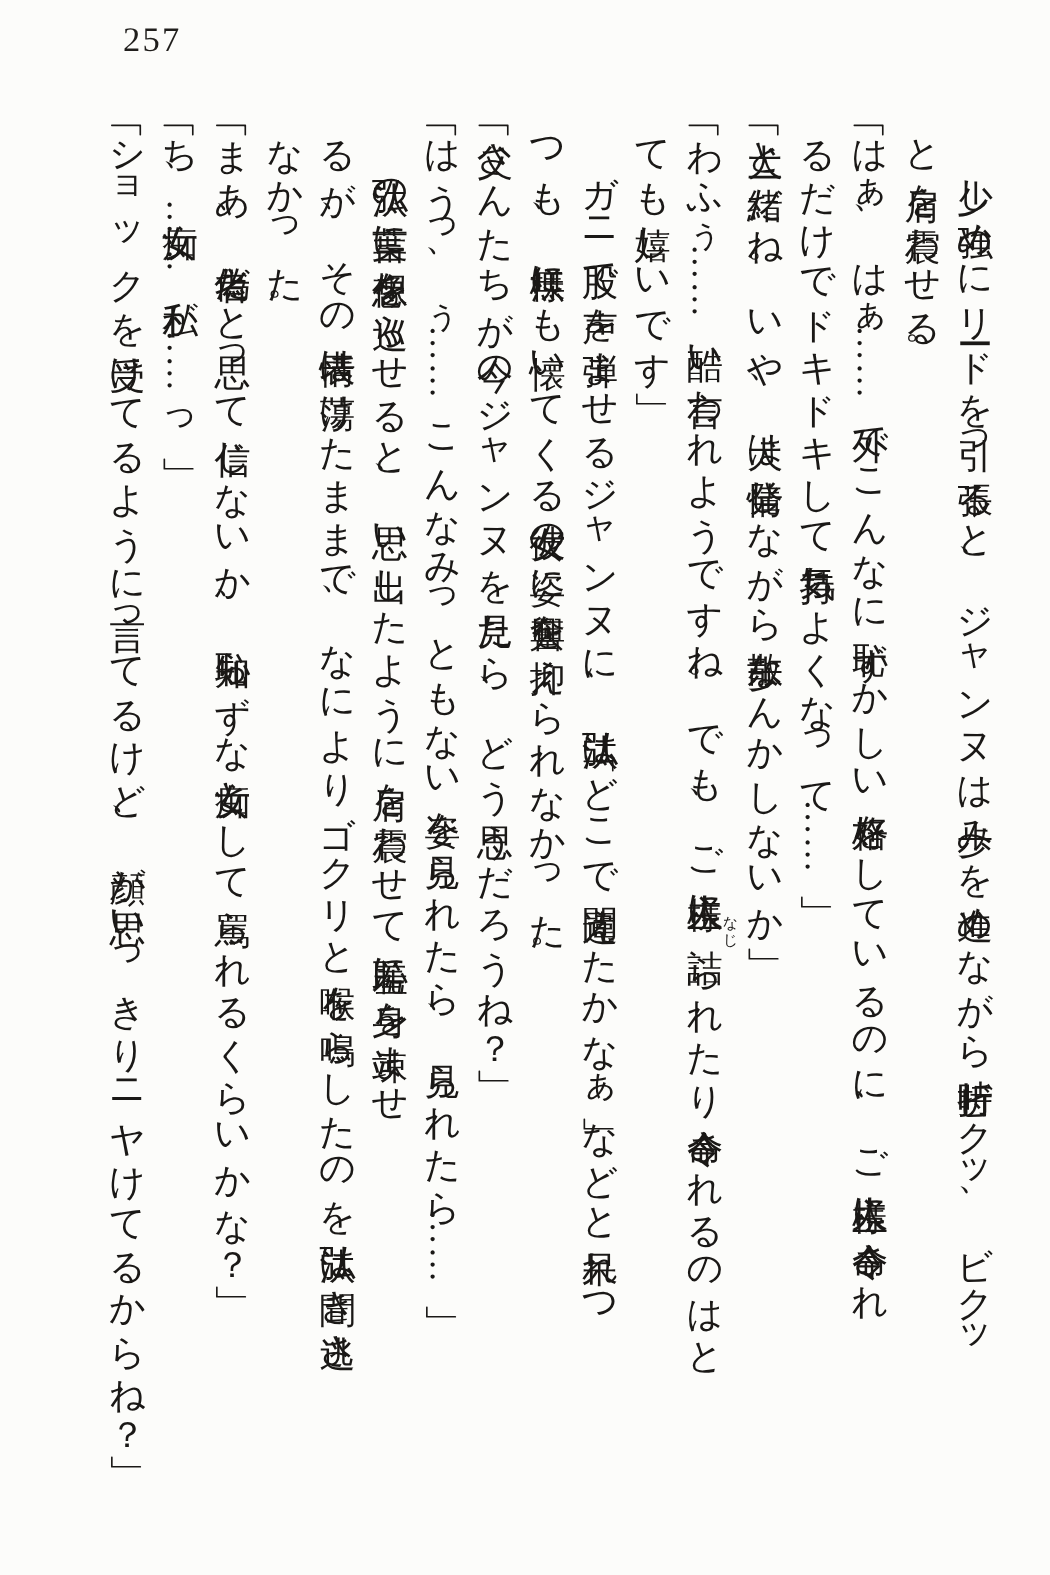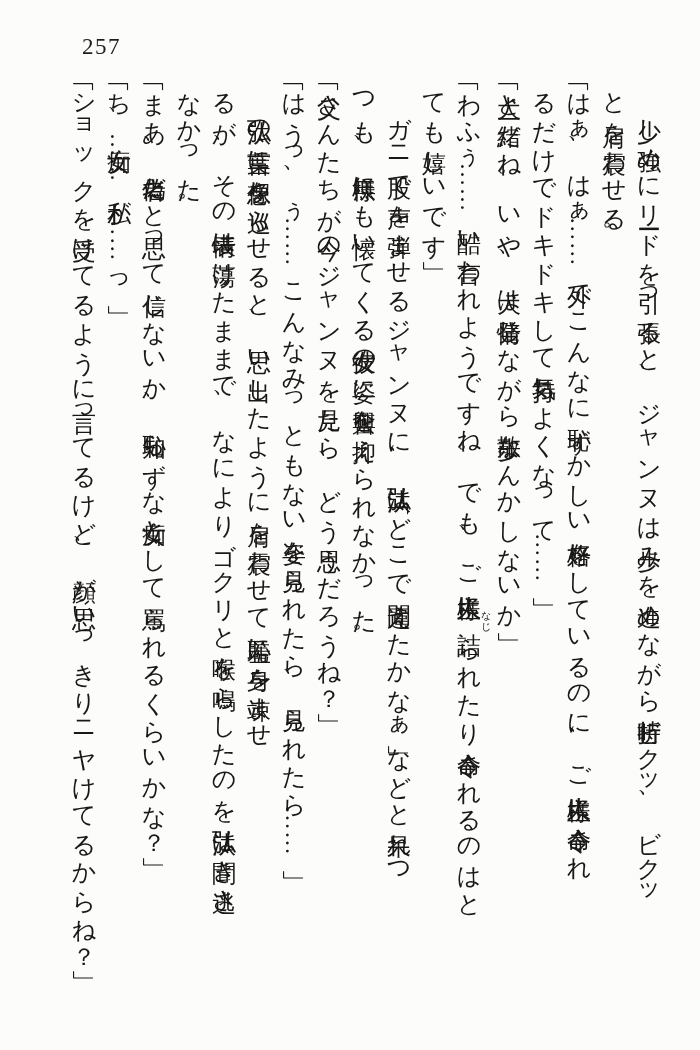--- a/index.html
+++ b/index.html
@@ -22,21 +22,20 @@
     inset: 0;
   }
   .page-number {
     position: absolute;
     top: 14px;
     left: 82px;
     font-size: 23px;
     letter-spacing: 1.5px;
     color: #201e1c;
     font-family: "Liberation Serif", "DejaVu Serif", serif;
-    margin-top: 20px;
   }
   .text-block {
     position: absolute;
     top: 76px;
     right: 34px;
     height: 952px;
     writing-mode: vertical-rl;
     text-orientation: mixed;
     font-size: 24px;
     line-height: 35px;

